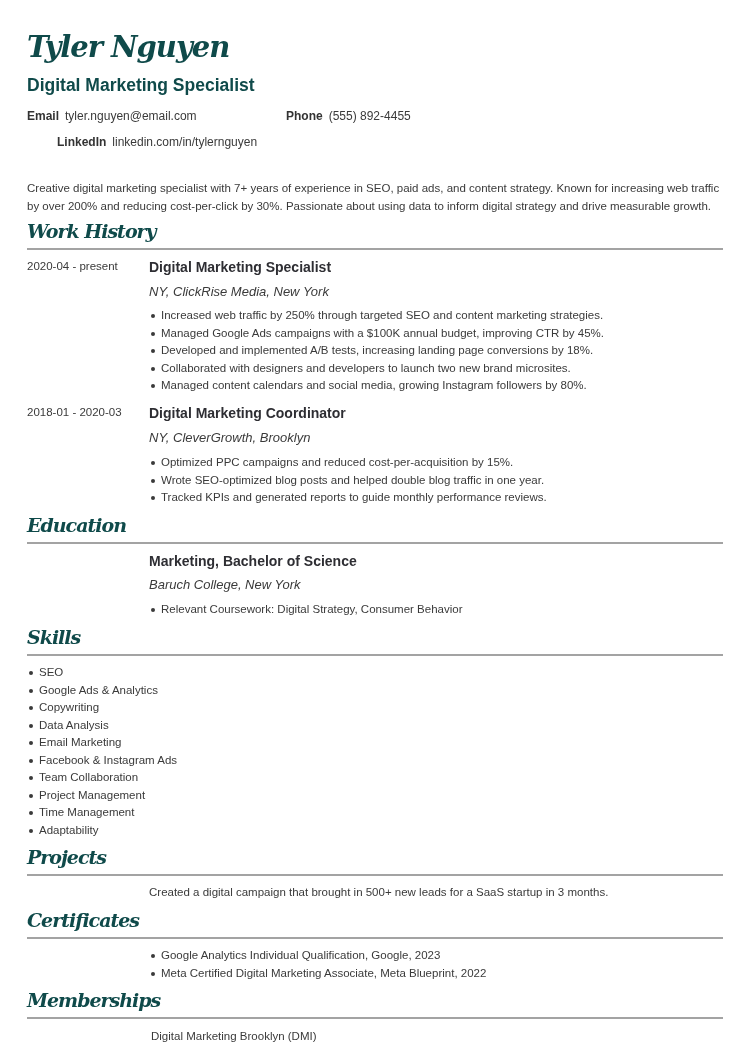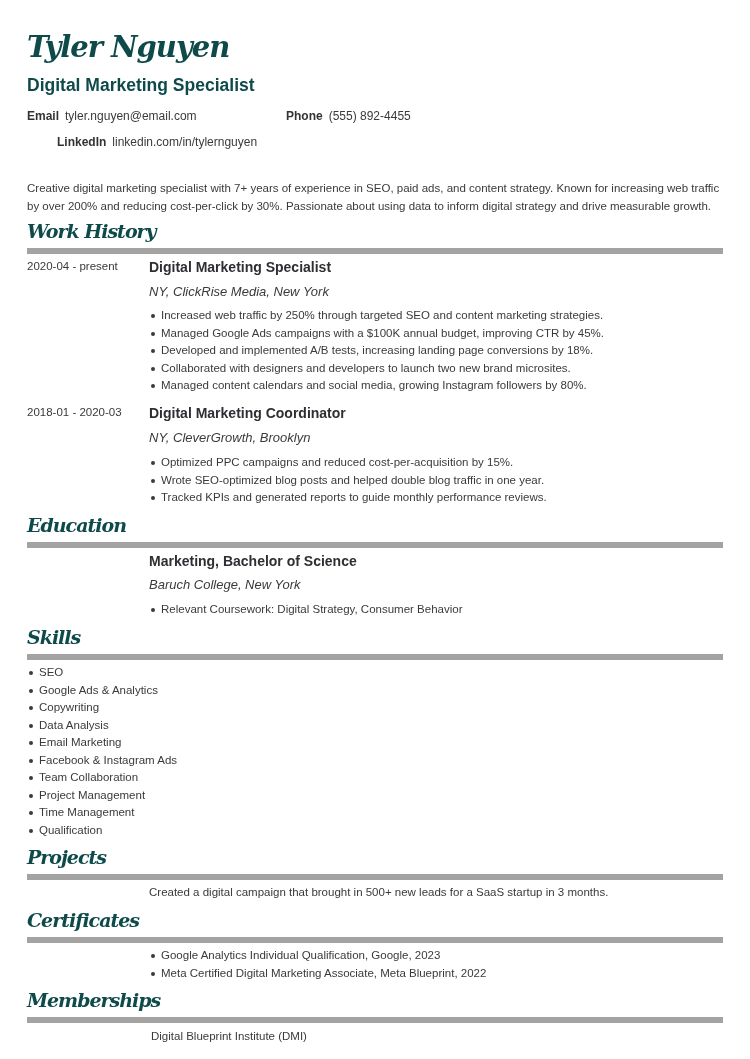--- a/index.html
+++ b/index.html
@@ -18,21 +18,21 @@
     font-size: 17.5px; font-weight: bold; color: #0f4a4a;
   }
   .contact { position: absolute; font-size: 12px; color: #3a3a3a; }
   .contact .lbl { font-weight: bold; color: #333; margin-right: 6px; }
   .summary {
     position: absolute; left: 27px; top: 179px; width: 700px;
     font-size: 11.5px; line-height: 18px; color: #3a3a3a;
   }
   .section-head {
     position: absolute; left: 27px; width: 696px;
-    border-bottom: 6px solid #a3a3a3; height: 28px;
+    border-bottom: 2px solid #a3a3a3; height: 28px;
   }
   .section-head span {
     font-family: "DejaVu Serif", serif; font-style: italic; font-weight: bold;
     font-size: 19px; color: #0f4a4a; letter-spacing: -1px; position: absolute; top: 0;
   }
   .date { position: absolute; left: 27px; font-size: 11.5px; color: #3a3a3a; }
   .job-title { position: absolute; left: 149px; font-size: 14px; font-weight: bold; color: #2e2e33; }
   .job-sub { position: absolute; left: 149px; font-size: 13px; font-style: italic; color: #3a3a3a; }
   ul.bul { position: absolute; left: 149px; margin: 0; padding: 0 0 0 12px; list-style: none; }
   ul.bul li {
@@ -102,33 +102,33 @@
   <ul class="bul skills" style="top:664px;">
     <li>SEO</li>
     <li>Google Ads &amp; Analytics</li>
     <li>Copywriting</li>
     <li>Data Analysis</li>
     <li>Email Marketing</li>
     <li>Facebook &amp; Instagram Ads</li>
     <li>Team Collaboration</li>
     <li>Project Management</li>
     <li>Time Management</li>
-    <li>Qualification</li>
+    <li>Adaptability</li>
   </ul>
 
   <div class="section-head" style="top:846px;">
     <span>Projects</span>
   </div>
   <div class="plain" style="top:886px;">Created a digital campaign that brought in 500+ new leads for a SaaS startup in 3 months.</div>
 
   <div class="section-head" style="top:909px;">
     <span>Certificates</span>
   </div>
   <ul class="bul" style="top:947px;">
     <li>Google Analytics Individual Qualification, Google, 2023</li>
     <li>Meta Certified Digital Marketing Associate, Meta Blueprint, 2022</li>
   </ul>
 
   <div class="section-head" style="top:989px;">
     <span>Memberships</span>
   </div>
-  <div class="plain" style="top:1030px;left:151px;">Digital Blueprint Institute (DMI)</div>
+  <div class="plain" style="top:1030px;left:151px;">Digital Marketing Brooklyn (DMI)</div>
 </div>
 
 </body></html>

